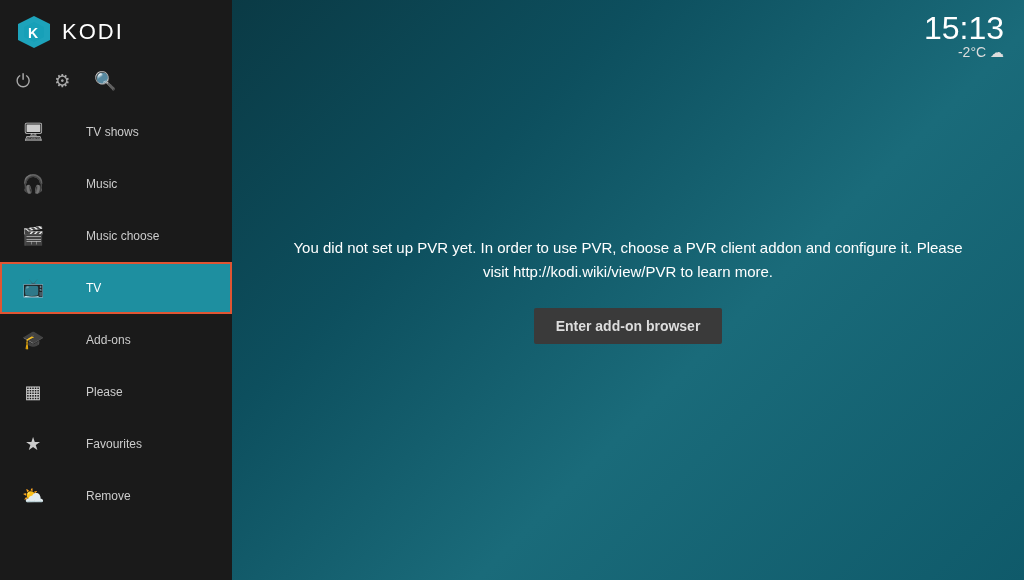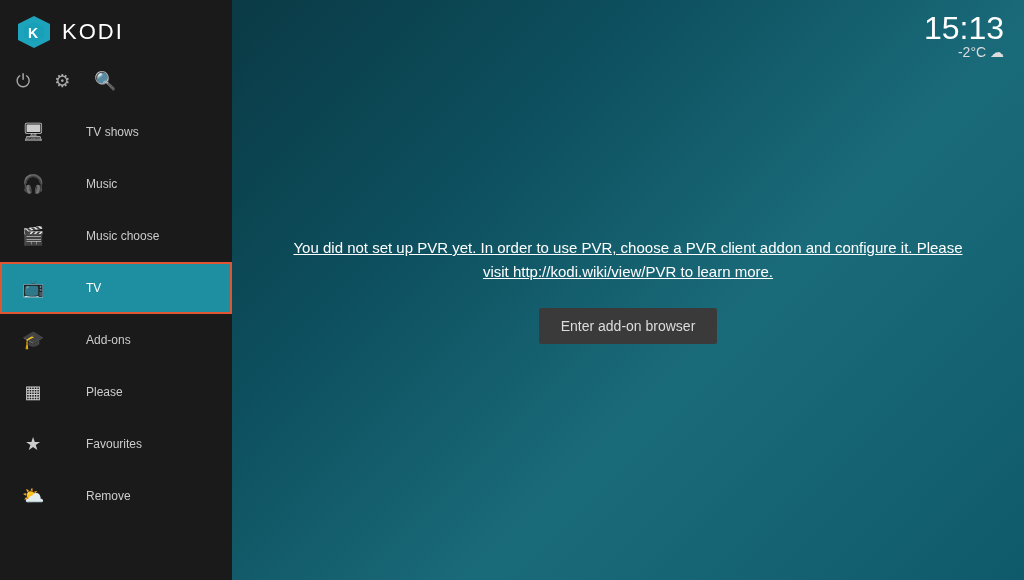--- a/index.html
+++ b/index.html
@@ -130,36 +130,36 @@
       padding: 40px;
       gap: 24px;
     }
 
     .pvr-message {
       color: #fff;
       font-size: 15px;
       text-align: center;
       line-height: 1.6;
       max-width: 680px;
-      text-decoration: underline;
     }
 
     .pvr-buttons {
       display: flex;
       gap: 12px;
     }
 
     .pvr-btn {
       background: #3a3a3a;
       color: #ddd;
       border: none;
       padding: 10px 22px;
       font-size: 14px;
       cursor: pointer;
       border-radius: 2px;
+      font-weight: bold;
     }
   </style>
 </head>
 <body>
 
 <aside class="sidebar">
   <div class="sidebar-header">
     <svg class="kodi-logo" viewBox="0 0 36 36">
       <polygon points="18,2 34,10 34,26 18,34 2,26 2,10" fill="#1ebcd8" opacity="0.85"></polygon>
       <polygon points="18,8 28,13 28,23 18,28 8,23 8,13" fill="#17a0b8"></polygon>

